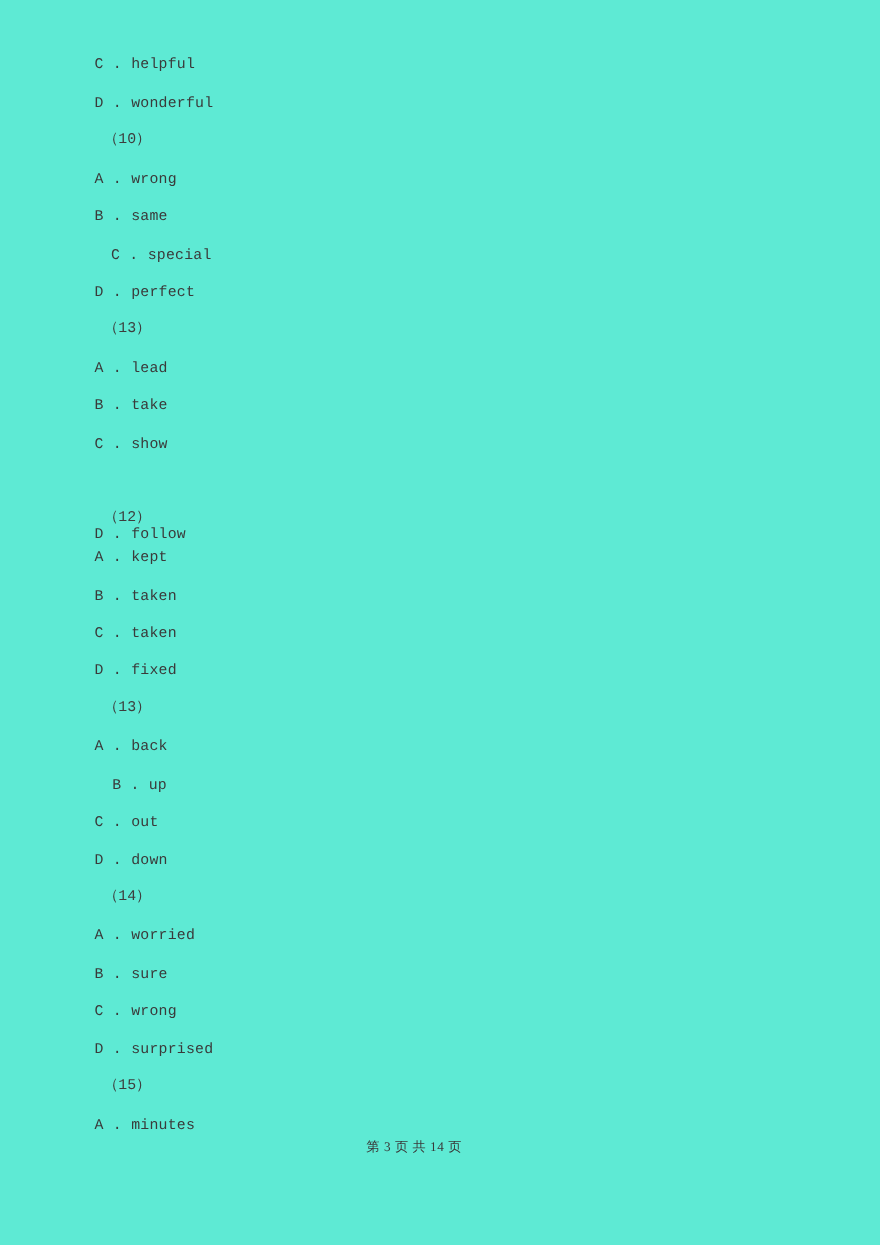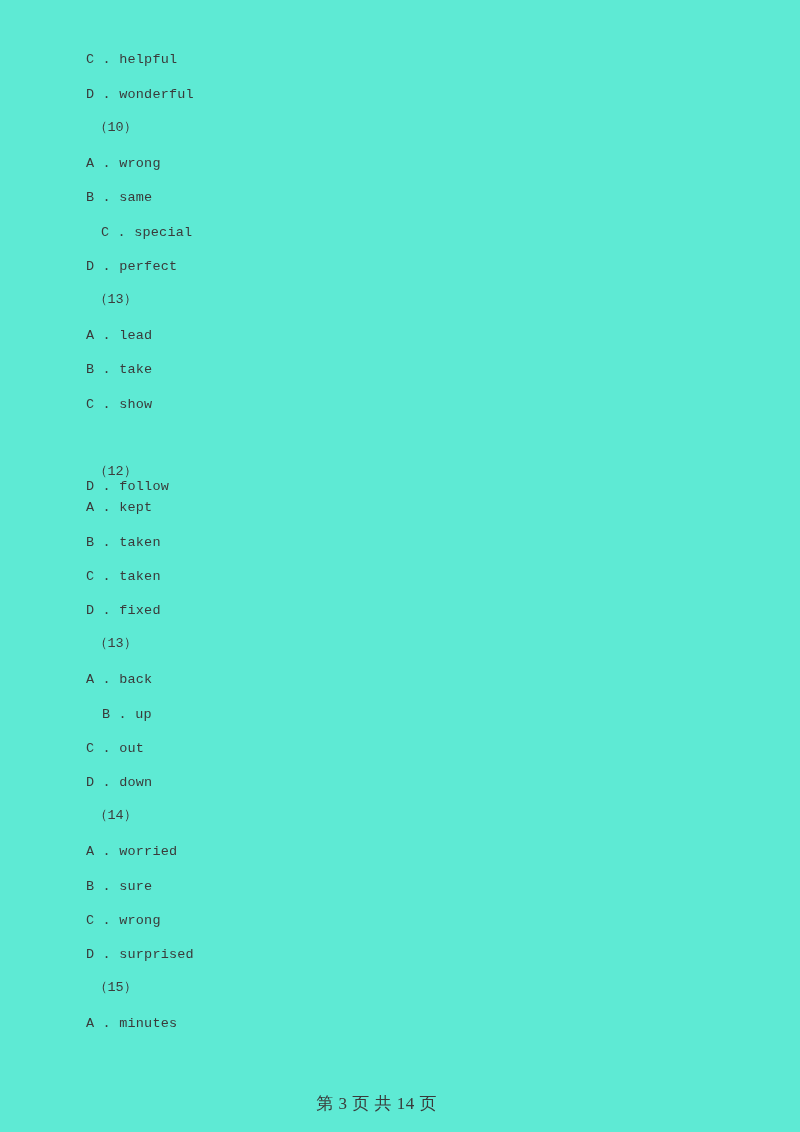--- a/index.html
+++ b/index.html
@@ -49,25 +49,25 @@
   }
 
   .doc-line.qnum {
     left: 94px;
     color: #3d3d3d;
     letter-spacing: 0px;
   }
 
   .page-footer {
     position: absolute;
-    top: 1092px;
+    top: 1034px;
     left: 0;
     width: 753px;
     text-align: center;
-    font-size: 17px;
+    font-size: 12px;
     color: #3a3a3a;
     white-space: pre;
     font-family: "Liberation Serif", "DejaVu Serif", serif;
     letter-spacing: 0.5px;
   }
 </style>
 </head>
 <body>
 
 <div class="page">

